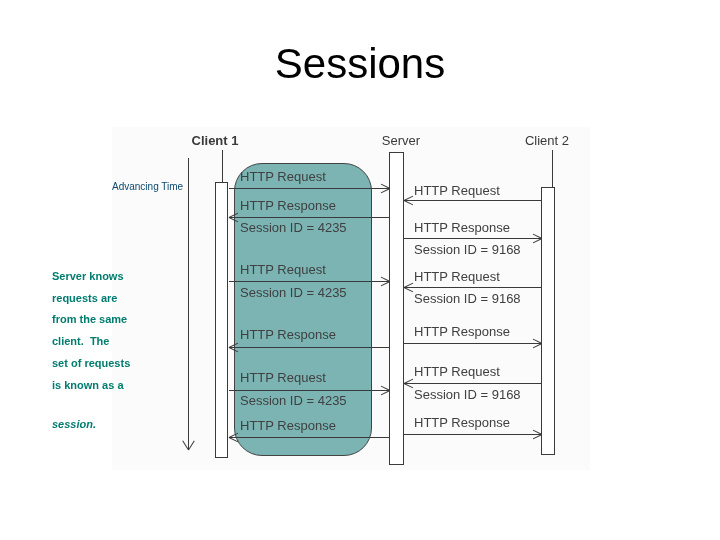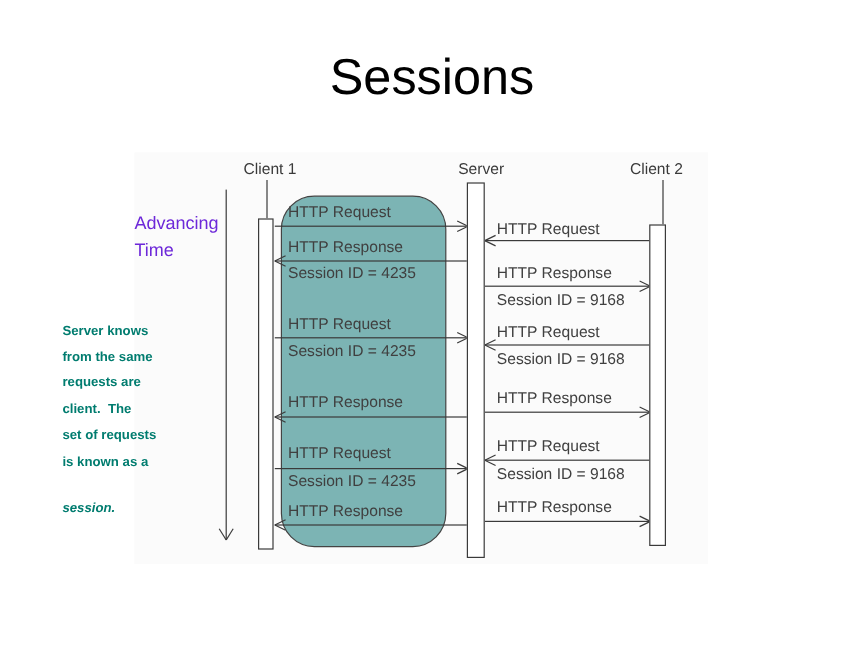--- a/index.html
+++ b/index.html
@@ -44,21 +44,21 @@
   .msg-line::before,.msg-line::after{
     content:"";position:absolute;width:10px;height:1px;background:#3a3a3a;top:0;
   }
   .arr-right::before{right:0;transform-origin:100% 50%;transform:rotate(26deg);}
   .arr-right::after {right:0;transform-origin:100% 50%;transform:rotate(-26deg);}
   .arr-left::before {left:0;transform-origin:0 50%;transform:rotate(26deg);}
   .arr-left::after  {left:0;transform-origin:0 50%;transform:rotate(-26deg);}
 
   .time-label{
     position:absolute;left:112px;top:176px;width:74px;
-    font-size:15px;line-height:22px;color:#6d28d9;
+    font-size:10px;line-height:22px;color:#0c4a6e;
   }
   .time-arrow{position:absolute;left:188px;top:158px;width:1px;height:292px;background:#3a3a3a;}
   .time-arrow::before,.time-arrow::after{
     content:"";position:absolute;bottom:0;left:0;width:1px;height:11px;background:#3a3a3a;
     transform-origin:50% 100%;
   }
   .time-arrow::before{transform:rotate(32deg);}
   .time-arrow::after{transform:rotate(-32deg);}
 
   .note{
@@ -73,21 +73,21 @@
 
 <div class="slide">
 
   <div class="title">Sessions</div>
 
   <div class="diagram-panel"></div>
 
   <div class="time-label">Advancing Time</div>
   <div class="time-arrow"></div>
 
-  <div class="actor-label" style="left:190px;top:133px;">Client 1</div>
+  <div class="actor-label" style="left:180px;top:133px;font-weight:bold;">Client 1</div>
   <div class="actor-label" style="left:366px;top:133px;">Server</div>
   <div class="actor-label" style="left:512px;top:133px;">Client 2</div>
 
   <div class="lifeline" style="left:222px;top:150px;height:32px;"></div>
   <div class="lifeline" style="left:552px;top:150px;height:37px;"></div>
 
   <div class="session-box" id="session-box" style="background: rgb(124, 180, 180);"></div>
 
   <div class="msg-label" style="left:240px;top:169px;">HTTP Request</div>
   <div class="msg-line arr-right" style="left:229px;top:188px;width:161px;"></div>
@@ -130,21 +130,21 @@
 
   <div class="msg-label" style="left:414px;top:415px;">HTTP Response</div>
   <div class="msg-line arr-right" style="left:404px;top:434px;width:138px;"></div>
 
   <div class="act-bar" style="left:215px;top:182px;width:13px;height:276px;"></div>
   <div class="act-bar" style="left:389px;top:152px;width:15px;height:313px;"></div>
   <div class="act-bar" style="left:541px;top:187px;width:14px;height:268px;"></div>
 
   <div class="note" id="note" style="color: rgb(0, 124, 111);">
     <div class="note-line">Server knows</div>
+    <div class="note-line">requests are</div>
     <div class="note-line">from the same</div>
-    <div class="note-line">requests are</div>
     <div class="note-line">client.  The</div>
     <div class="note-line">set of requests</div>
     <div class="note-line">is known as a</div>
     <div class="note-line">session.</div>
   </div>
 
 </div>
 
 </body></html>

